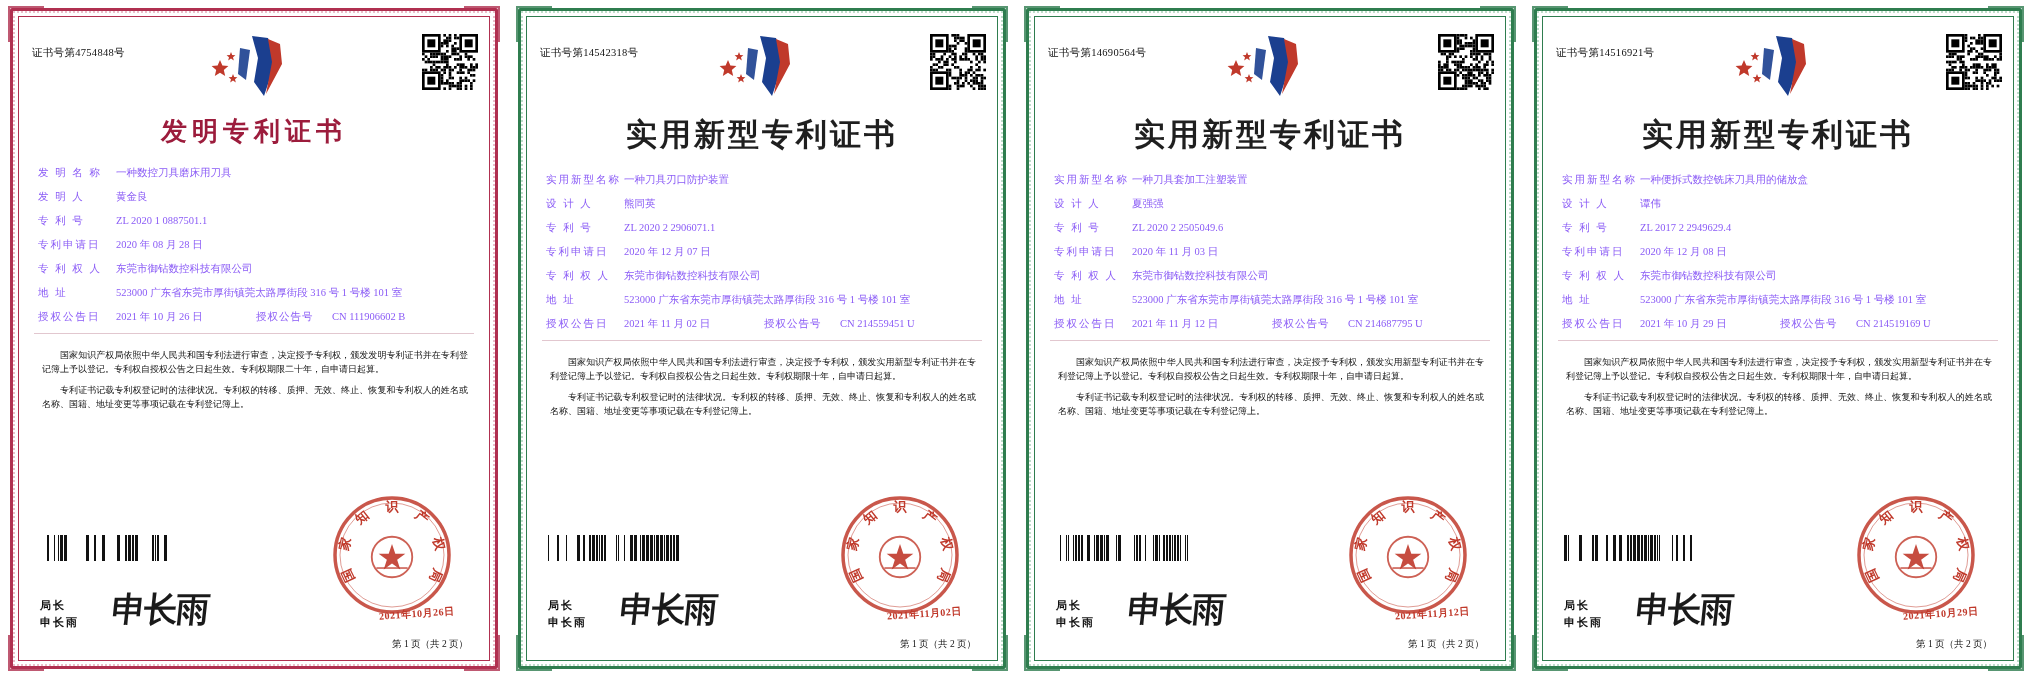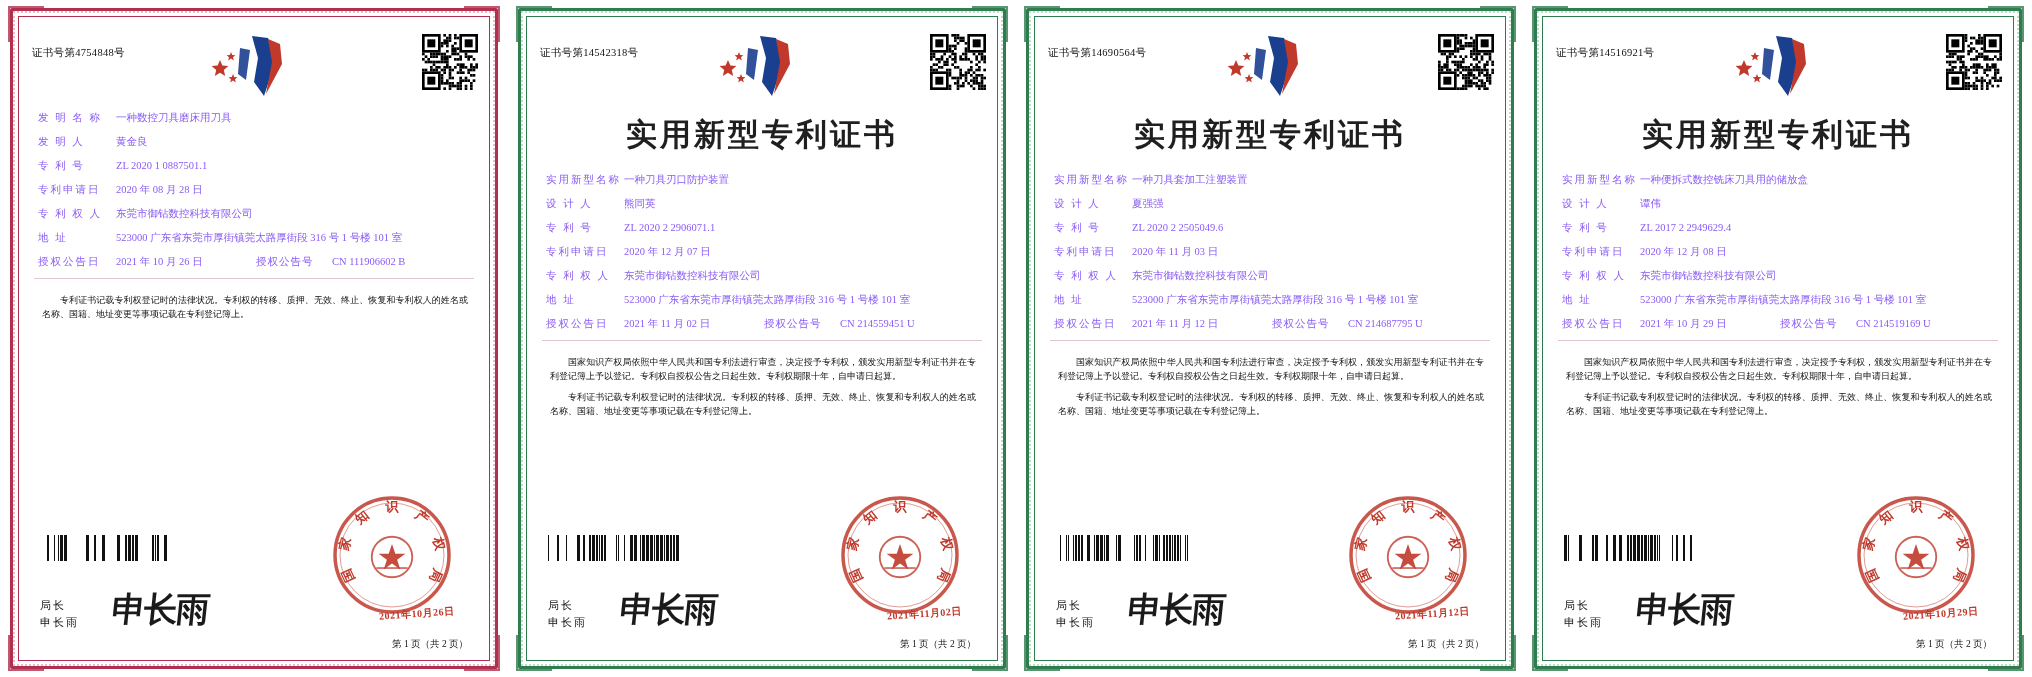--- a/index.html
+++ b/index.html
@@ -116,21 +116,21 @@
     text-align:justify;
   }
   .body p{margin:0 0 7px 0;text-indent:18px;}
 
   .barcode{
     position:absolute;left:14px;bottom:92px;
     width:132px;height:26px;
   }
   .signblock{
     position:absolute;left:14px;bottom:22px;
-    font-size:11px;line-height:17px;color:#111;letter-spacing:2px;
+    font-size:11px;line-height:17px;color:#111;letter-spacing:2px;font-weight:bold;
   }
   .signature{
     position:absolute;left:86px;bottom:20px;
     font-size:34px;
     font-family:"DejaVu Serif",serif;
     color:#1a1a1a;
     font-weight:bold;
     letter-spacing:-2px;
     transform:skewX(-6deg);
   }
@@ -328,20 +328,21 @@
             <rect x="40" y="2.6666666666666665" width="13.333333333333332" height="13.333333333333332" fill="#fff"></rect>
             <rect x="42.666666666666664" y="5.333333333333333" width="8" height="8" fill="#000"></rect>
                 <rect x="0" y="37.33333333333333" width="18.666666666666664" height="18.666666666666664"></rect>
             <rect x="2.6666666666666665" y="40" width="13.333333333333332" height="13.333333333333332" fill="#fff"></rect>
             <rect x="5.333333333333333" y="42.666666666666664" width="8" height="8" fill="#000"></rect>
               </g>
   </svg>
           </div>
       </div>
 
+      <div class="title ">发明专利证书</div>
 
       <div class="fields">
 
     <div class="row">
       <div class="lbl">发 明 名 称</div>
       <div class="val">一种数控刀具磨床用刀具</div>
     </div>
     <div class="row">
       <div class="lbl">发 明 人</div>
       <div class="val">黄金良</div>
@@ -369,20 +370,21 @@
             <div class="lbl2">授权公告号</div>
             <div class="val">CN 111906602 B</div>
           </div>
         </div>
       </div>
 
       <div class="ruleline"></div>
 
       <div class="body">
 
+    <p>国家知识产权局依照中华人民共和国专利法进行审查，决定授予专利权，颁发发明专利证书并在专利登记簿上予以登记。专利权自授权公告之日起生效。专利权期限二十年，自申请日起算。</p>
     <p>专利证书记载专利权登记时的法律状况。专利权的转移、质押、无效、终止、恢复和专利权人的姓名或名称、国籍、地址变更等事项记载在专利登记簿上。</p>
       </div>
 
       <div class="barcode"><svg viewBox="0 0 132 26" width="132" height="26" xmlns="http://www.w3.org/2000/svg">
             <rect x="7" y="0" width="2" height="26" fill="#111"></rect>
             <rect x="14" y="0" width="1" height="26" fill="#111"></rect>
             <rect x="18" y="0" width="1" height="26" fill="#111"></rect>
             <rect x="20" y="0" width="3" height="26" fill="#111"></rect>
             <rect x="24" y="0" width="3" height="26" fill="#111"></rect>
             <rect x="46" y="0" width="3" height="26" fill="#111"></rect>

